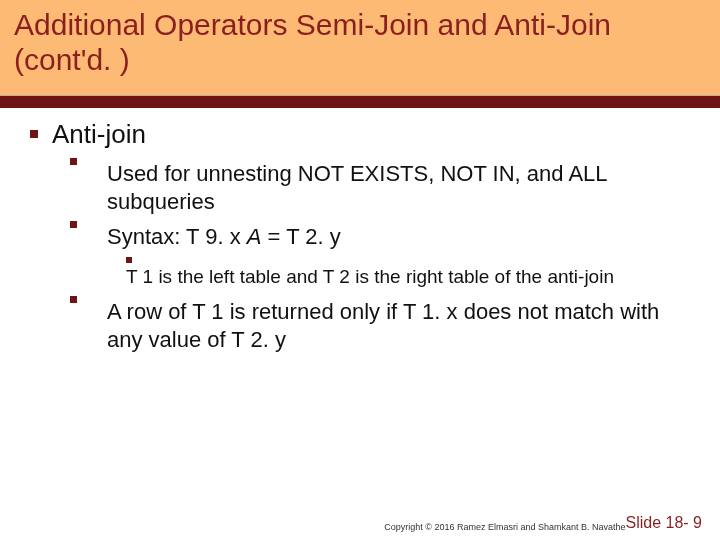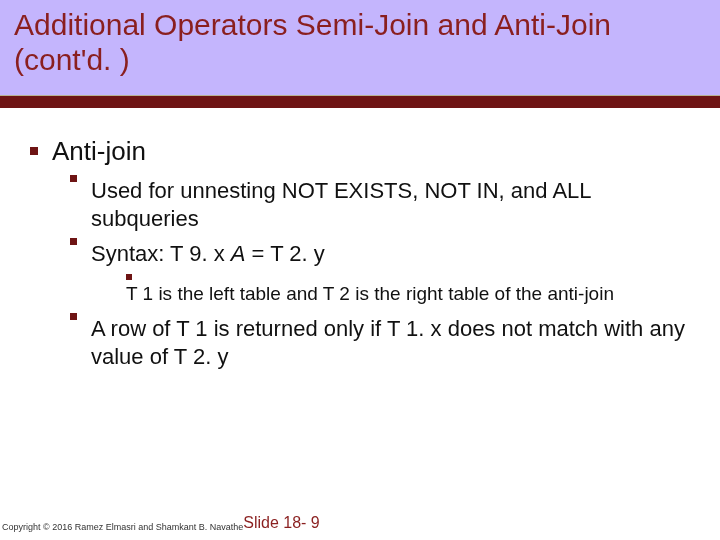--- a/index.html
+++ b/index.html
@@ -1,70 +1,70 @@
 <!DOCTYPE html>
 <html><head>
 <meta charset="utf-8">
 <style>
   * { margin: 0; padding: 0; box-sizing: border-box; }
   html, body { width: 720px; height: 540px; font-family: Arial, Helvetica, sans-serif; background: #fff; }
   .slide { width: 720px; height: 540px; position: relative; background: #fff; }
 
   .title-band {
-    background: #c4b5fd;
+    background: #fdba74;
     padding: 8px 14px 18px 14px;
     border-bottom: 1px solid #b8b292;
   }
   .title-band h1 {
     font-size: 30px;
     line-height: 1.15;
     color: #8a1f1f;
     font-weight: 500;
   }
 
   .accent-bar {
     height: 12px;
     background: #6e1414;
     width: 100%;
   }
 
   .body {
-    padding: 28px 30px 0 30px;
+    padding: 11px 30px 0 30px;
     color: #111;
   }
 
   .bullet-sq {
     display: inline-block;
     width: 8px; height: 8px;
     background: #6e1414;
     margin-right: 14px;
     position: relative;
     top: -1px;
   }
   .bullet-sq.sm { width: 7px; height: 7px; top: -2px; }
   .bullet-sq.xs { width: 6px; height: 6px; top: -2px; }
 
   .lvl1 { font-size: 26px; margin-bottom: 10px; display:flex; align-items:center;}
   .lvl1-text { }
 
-  .lvl2 { font-size: 22px; line-height: 1.25; margin-left: 40px; margin-bottom: 8px; display:flex;}
+  .lvl2 { font-size: 22px; line-height: 1.25; margin-left: 40px; margin-bottom: 8px; display:flex;gap:16px;}
   .lvl2 .txt { flex: 1; }
 
   .lvl3 { font-size: 19px; line-height: 1.25; margin-left: 96px; margin-bottom: 10px; display:flex;flex-direction:column;}
   .lvl3 .txt { flex: 1; }
 
   .italic { font-style: italic; }
 
   .footer {
     position: absolute;
     bottom: 8px;
     left: 0; right: 0;
-    padding: 0 2px;
+    padding: 0 18px;
     display: flex;
-    justify-content: flex-start;
+    justify-content: flex-end;
     align-items: flex-end;
   }
   .copyright { font-size: 9px; color: #333; }
   .slidenum { font-size: 16px; color: #8a1f1f; font-weight: 500; }
 </style>
 </head>
 <body>
 
 <div class="slide">
 

